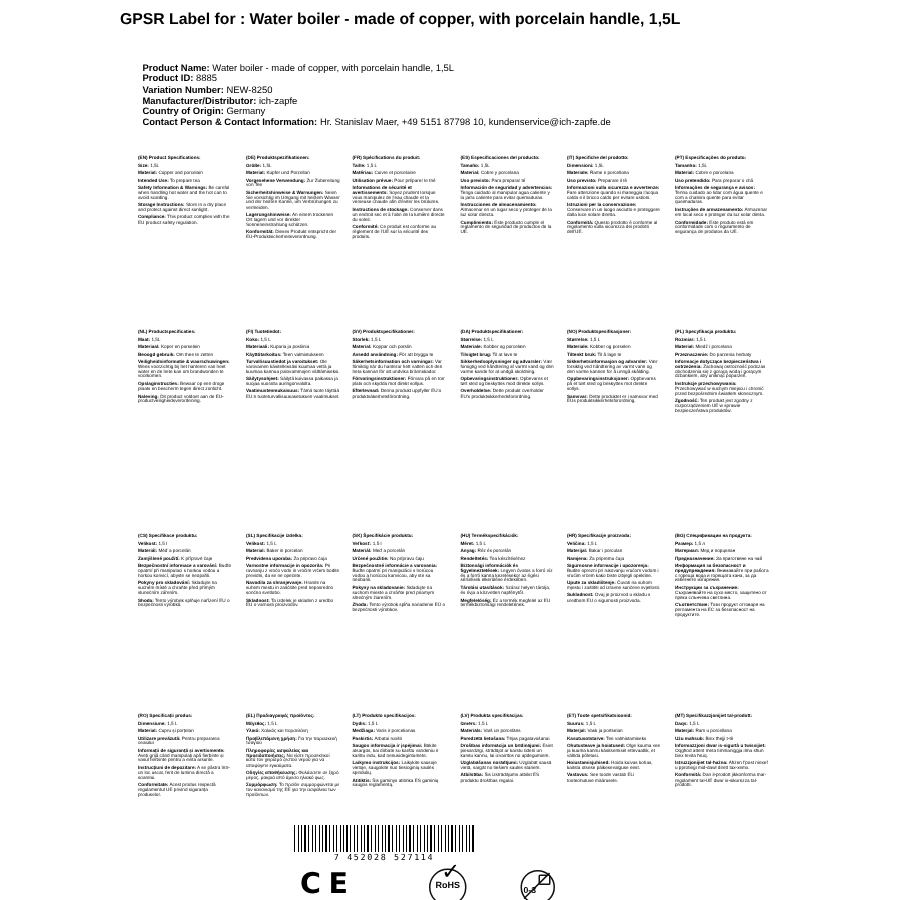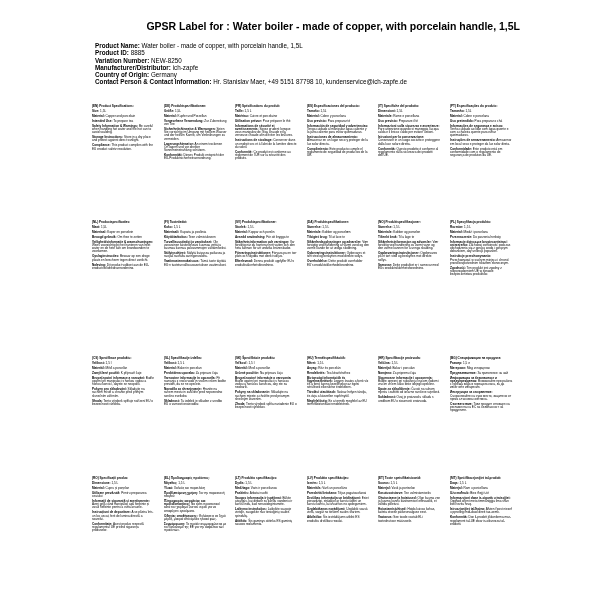--- a/index.html
+++ b/index.html
@@ -1,18 +1,18 @@
 <!DOCTYPE html>
 <html><head>
 <meta charset="utf-8">
 <style>
   html,body{margin:0;padding:0;background:#fff;}
   .page{position:relative;width:600px;height:600px;background:#fff;overflow:hidden;
         font-family:"Liberation Sans","DejaVu Sans",sans-serif;color:#000;}
-  .title{position:absolute;left:80px;top:19px;width:440px;text-align:right;
+  .title{position:absolute;left:80px;top:6px;width:440px;text-align:left;
          font-size:10.5px;font-weight:bold;line-height:14px;}
   .pinfo{position:absolute;left:95px;top:42px;width:420px;font-size:6.3px;line-height:7.3px;}
   .pinfo .lab{font-weight:bold;}
   .pinfo .val{font-weight:normal;}
   .grid{position:absolute;left:92px;top:104px;width:420px;display:grid;
         grid-template-columns:repeat(6,1fr);column-gap:9px;
         grid-template-rows:116px 136px 120px auto;}
   .blk{position:relative;}
   .blk-inner{position:absolute;left:0;top:0;width:200%;
              transform:scale(.5);transform-origin:0 0;
@@ -313,13 +313,26 @@
           <div class="bfield"><span class="blab">Daqs:</span> <span class="btxt">1,5 L</span></div>
           <div class="bfield"><span class="blab">Materjal:</span> <span class="btxt">Ram u porċellana</span></div>
           <div class="bfield"><span class="blab">Użu maħsub:</span> <span class="btxt">Biex tħejji t-tè</span></div>
           <div class="bfield"><span class="blab">Informazzjoni dwar is-sigurtà u twissijiet:</span> <span class="btxt">Oqgħod attent meta timmaniġġja ilma sħun biex tevita ħruq.</span></div>
           <div class="bfield"><span class="blab">Istruzzjonijiet tal-ħażna:</span> <span class="btxt">Aħżen f'post niexef u pprotieġi mid-dawl dirett tax-xemx.</span></div>
           <div class="bfield"><span class="blab">Konformità:</span> <span class="btxt">Dan il-prodott jikkonforma mar-regolament tal-UE dwar is-sikurezza tal-prodotti.</span></div>
         </div>
       </div>
     </div>
 
+  <div class="footer">
+    <div class="barcode"></div>
+    <div class="bdigits">7 452028 527114</div>
+    <div class="ce">CE</div>
+    <div class="rohs">
+      <span class="chk">✓</span>
+      <span class="rlab">RoHS</span>
+    </div>
+    <div class="age">
+      <span class="num">0-3</span>
+      <span class="box"></span>
+    </div>
+  </div>
 </div>
 
 </body></html>

